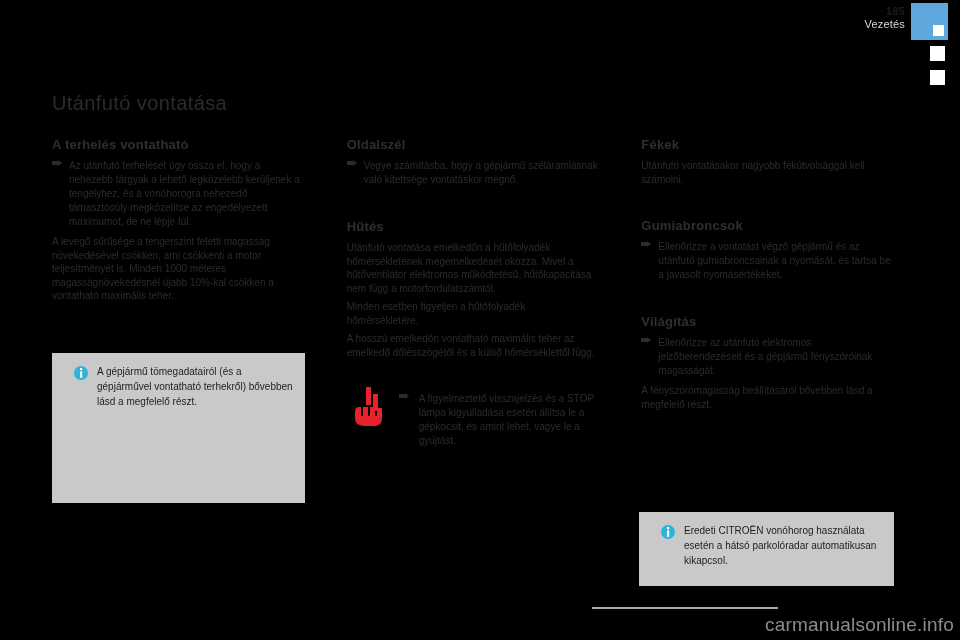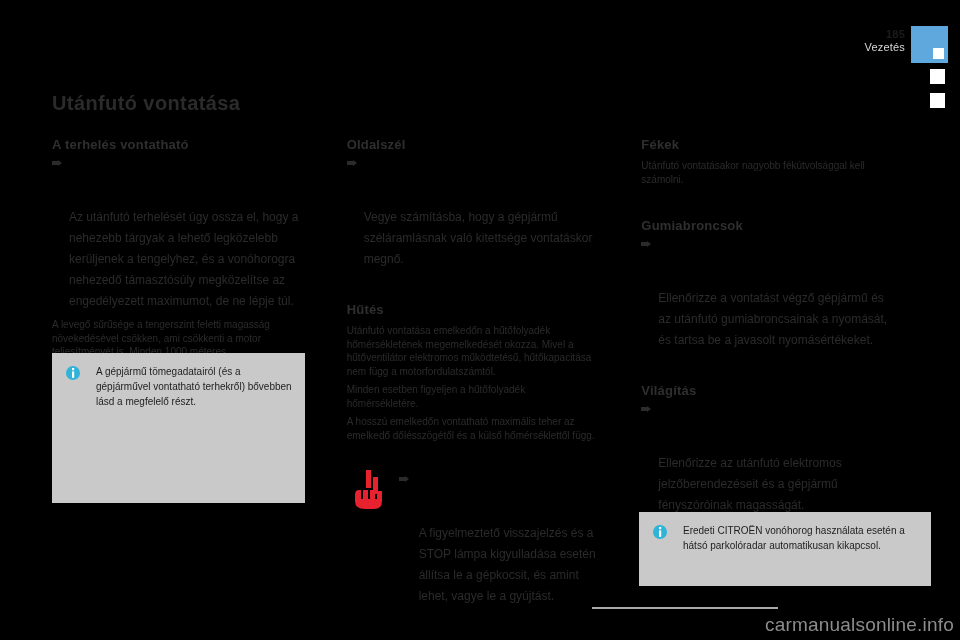--- a/index.html
+++ b/index.html
@@ -12,21 +12,21 @@
     height: 640px;
     position: relative;
     overflow: hidden;
     font-family: "Liberation Sans", sans-serif;
     color: #ffffff;
   }
 
   
   #page-header {
     position: absolute;
-    top: 26px;
+    top: 3px;
     right: 12px;
     display: flex;
     align-items: flex-start;
     gap: 6px;
   }
   #header-text {
     text-align: right;
     padding-top: 2px;
   }
   #header-page-number {
@@ -73,21 +73,21 @@
 
   
   #content {
     position: absolute;
     left: 52px;
     top: 92px;
     width: 842px;
   }
   #main-title {
     font-size: 20px;
-    font-weight: bold;
+    font-weight: normal;
     color: #2b2b2b;
     letter-spacing: 0.4px;
     margin: 0 0 22px 0;
   }
   #columns {
     display: flex;
     gap: 42px;
     align-items: flex-start;
   }
   .column {
@@ -116,32 +116,31 @@
   }
   .bullet-icon {
     flex: 0 0 auto;
     width: 10px;
     height: 13px;
     position: relative;
     top: 1px;
   }
   .bullet-icon svg { display: block; }
   .bullet-text {
-    font-size: 12px;
-    line-height: 21px;
+    font-size: 10px;
+    line-height: 14px;
     color: #2b2b2b;
-    margin-top: 48px;
   }
 
   
   .info-box {
     background: #c9c9c9;
     display: flex;
-    gap: 16px;
-    padding: 11px 12px 12px 14px;
+    gap: 9px;
+    padding: 11px 12px 12px 22px;
     box-sizing: border-box;
   }
   .info-icon {
     flex: 0 0 auto;
     width: 14px;
     height: 14px;
     position: relative;
     top: 2px;
   }
   .info-text {
@@ -153,21 +152,21 @@
     position: absolute;
     left: 52px;
     top: 353px;
     width: 253px;
     height: 150px;
   }
   #info-box-towbar {
     position: absolute;
     left: 639px;
     top: 512px;
-    width: 292px;
+    width: 255px;
     height: 74px;
   }
 
   
   #warning-block {
     display: flex;
     gap: 10px;
     align-items: flex-start;
     margin-top: 26px;
   }

